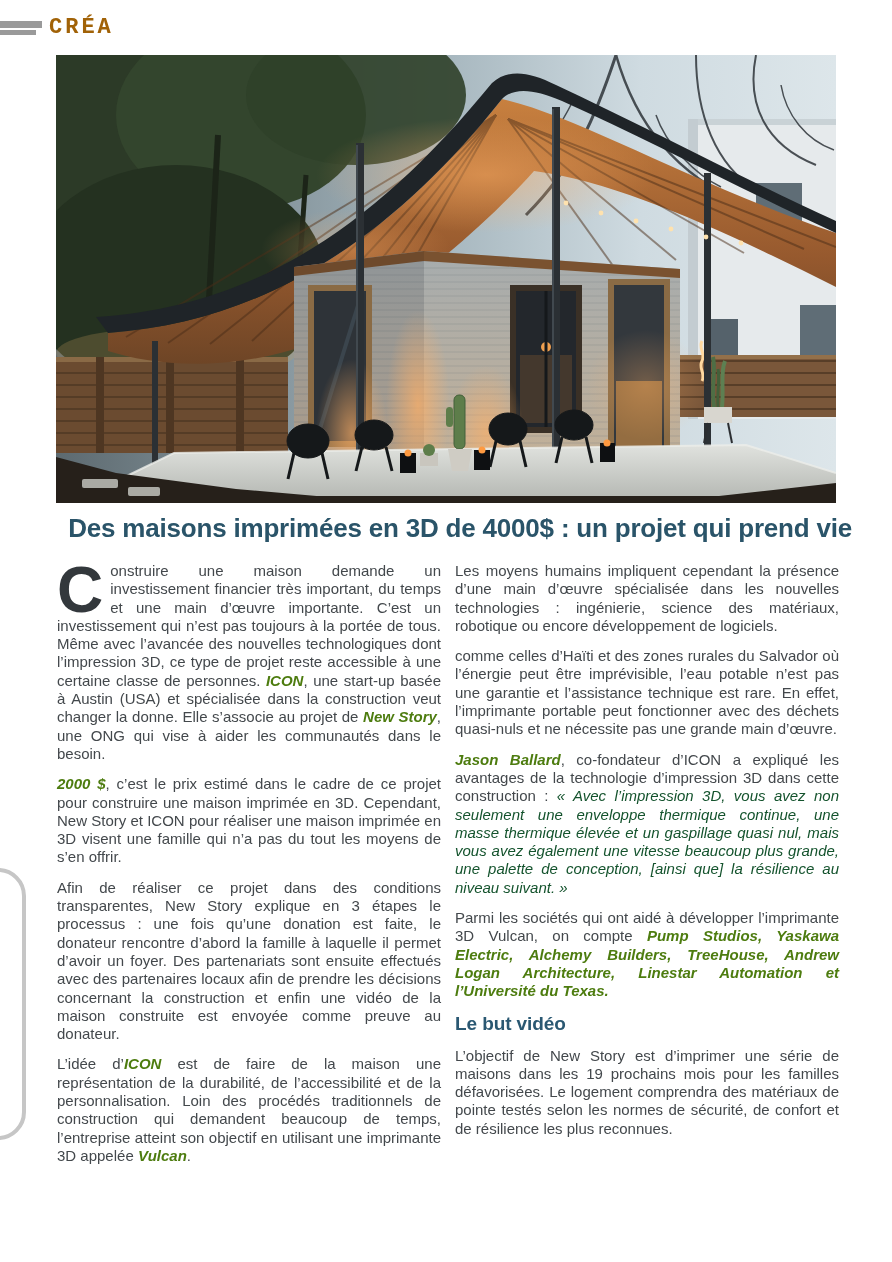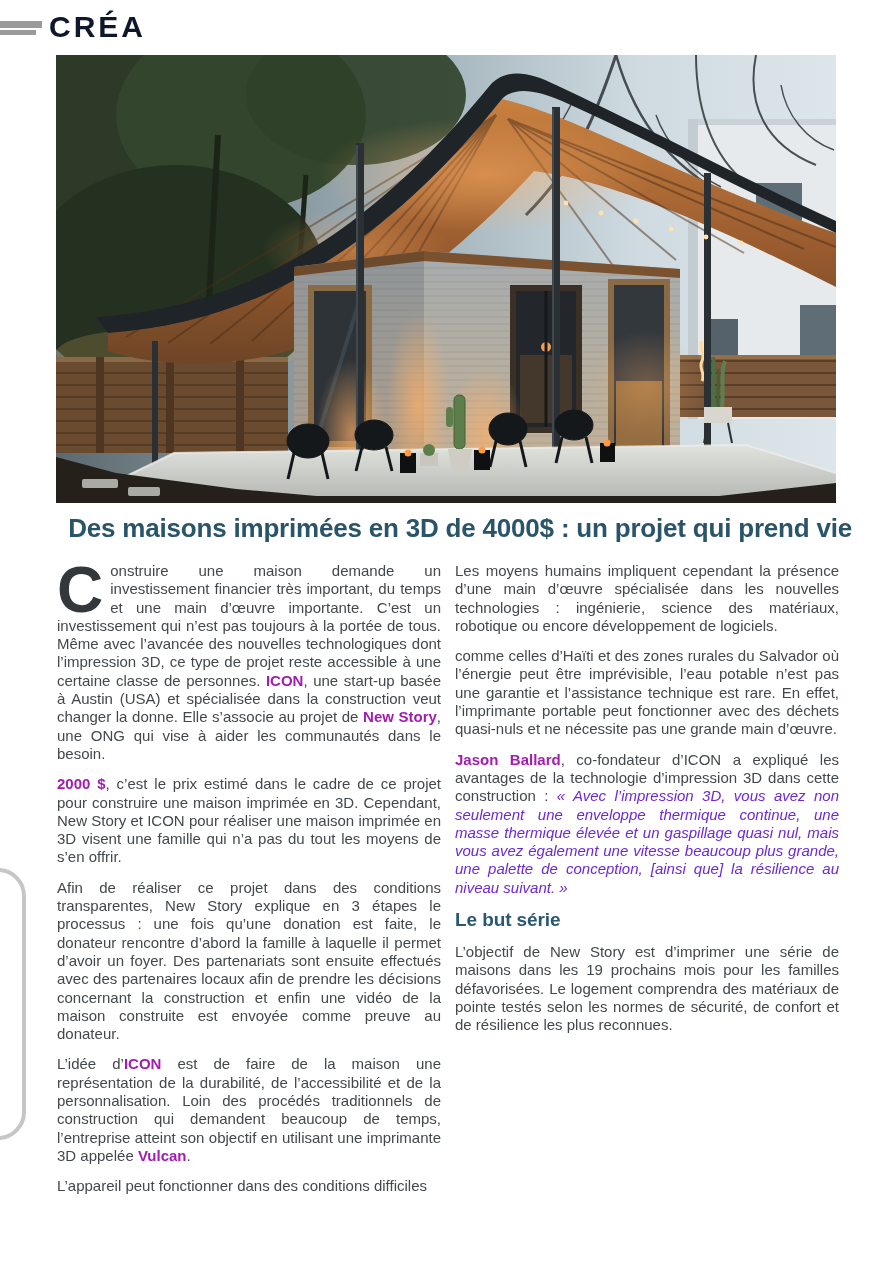--- a/index.html
+++ b/index.html
@@ -7,41 +7,41 @@
   body {
     width:892px; height:1262px; position:relative; overflow:hidden;
     font-family:"Liberation Sans", sans-serif; color:#43484c;
   }
 
   
   .brand { position:absolute; top:12px; left:0; height:30px; display:flex; align-items:center; }
   .brand-bars { position:relative; width:44px; height:20px; margin-right:5px; }
   .brand-bars .b1 { position:absolute; left:0; top:4px; width:42px; height:7px; background:#9a9a9a; }
   .brand-bars .b2 { position:absolute; left:0; top:13px; width:36px; height:5px; background:#9a9a9a; }
-  .brand-text { font-size:30px; font-weight:bold; letter-spacing:3px; color:#0f172a; }
+  .brand-text { font-size:22px; font-weight:bold; letter-spacing:3px; color:#a16207;font-family:Liberation Mono, monospace; }
 
   
   .photo { position:absolute; left:56px; top:55px; width:780px; height:448px; overflow:hidden; background:#6a7880; }
   .photo svg { display:block; width:100%; height:100%; }
 
   
   .headline {
     position:absolute; left:40px; top:513px; width:812px; text-align:right;
     font-size:26px; font-weight:bold; color:#2a5469; letter-spacing:-0.2px;
   }
 
   
   .article { position:absolute; left:57px; top:562px; width:782px; display:flex; gap:14px; }
   .col { width:384px; }
   .col p {
     font-size:15px; line-height:18.3px; text-align:justify; margin-bottom:12px;
     color:#43484c; hyphens:auto; -webkit-hyphens:auto;
   }
-  .col p strong { color:#a21caf; }
-  .col p em { font-style:italic; color:#6d28d9; }
+  .col p strong { color:#4d7c0f;font-style:italic; }
+  .col p em { font-style:italic; color:#14532d; }
   .col h3 {
     font-size:19px; font-weight:bold; color:#2a5872; margin:4px 0 12px 0; letter-spacing:-0.1px;
   }
   .dropcap {
     float:left; font-size:64px; line-height:50px; font-weight:bold;
     color:#33383c; margin:3px 7px 0 0;
   }
 
   
   .bracket {
@@ -279,27 +279,27 @@
 </div>
 
 <h1 class="headline">Des maisons imprimées en 3D de 4000$ : un projet qui prend vie</h1>
 
 <div class="article">
   <div class="col" id="col-left">
       <p><span class="dropcap">C</span><span>onstruire une maison demande un investissement financier très important, du temps et une main d’œuvre importante. C’est un investissement qui n’est pas toujours à la portée de tous. Même avec l’avancée des nouvelles technologiques dont l’impression 3D, ce type de projet reste accessible à une certaine classe de personnes.  </span><strong>ICON</strong><span>, une start-up basée à Austin (USA) et spécialisée dans la construction veut changer la donne. Elle s’associe au projet de </span><strong>New Story</strong><span>, une ONG qui vise à aider les communautés dans le besoin.</span></p>
       <p><strong>2000 $</strong><span>, c’est le prix estimé dans le cadre de ce projet pour construire une maison imprimée en 3D. Cependant, New Story et ICON pour réaliser une maison imprimée en 3D visent une famille qui n’a pas du tout les moyens de s’en offrir.</span></p>
       <p><span>Afin de réaliser ce projet dans des conditions transparentes, New Story explique en 3 étapes le processus : une fois qu’une donation est faite, le donateur rencontre d’abord la famille à laquelle il permet d’avoir un foyer. Des partenariats sont ensuite effectués avec des partenaires locaux afin de prendre les décisions concernant la construction et enfin une vidéo de la maison construite est envoyée comme preuve au donateur.</span></p>
       <p><span>L’idée d’</span><strong>ICON</strong><span> est de faire de la maison une représentation de la durabilité, de l’accessibilité et de la personnalisation. Loin des procédés traditionnels de construction qui demandent beaucoup de temps, l’entreprise atteint son objectif en utilisant une imprimante 3D appelée </span><strong>Vulcan</strong><span>.</span></p>
-      <p><span>L’appareil peut fonctionner dans des conditions difficiles</span></p>
     </div>
   <div class="col" id="col-right">
       <p><span>Les moyens humains impliquent cependant la présence d’une main d’œuvre spécialisée dans les nouvelles technologies : ingénierie, science des matériaux, robotique ou encore développement de logiciels.</span></p>
       <p><span>comme celles d’Haïti et des zones rurales du Salvador où l’énergie peut être imprévisible, l’eau potable n’est pas une garantie et l’assistance technique est rare. En effet, l’imprimante portable peut fonctionner avec des déchets quasi-nuls et ne nécessite pas une grande main d’œuvre.</span></p>
       <p><strong>Jason Ballard</strong><span>, co-fondateur d’ICON a expliqué les avantages de la technologie d’impression 3D dans cette construction : </span><em>« Avec l’impression 3D, vous avez non seulement une enveloppe thermique continue, une masse thermique élevée et un gaspillage quasi nul, mais vous avez également une vitesse beaucoup plus grande, une palette de conception, [ainsi que] la résilience au niveau suivant. »</em></p>
-      <h3>Le but série</h3>
+      <p><span>Parmi les sociétés qui ont aidé à développer l’imprimante 3D Vulcan, on compte </span><strong>Pump Studios, Yaskawa Electric, Alchemy Builders, TreeHouse, Andrew Logan Architecture, Linestar Automation et l’Université du Texas.</strong></p>
+      <h3>Le but vidéo</h3>
       <p><span>L’objectif de New Story est d’imprimer une série de maisons dans les 19 prochains mois pour les familles défavorisées. Le logement comprendra des matériaux de pointe testés selon les normes de sécurité, de confort et de résilience les plus reconnues.</span></p>
     </div>
 </div>
 
 <div class="bracket"></div>
 
 <div class="footer">
   <div class="footer-rule"></div>
   <div class="footer-text">Magazine / Avril  2018</div>
 </div>

